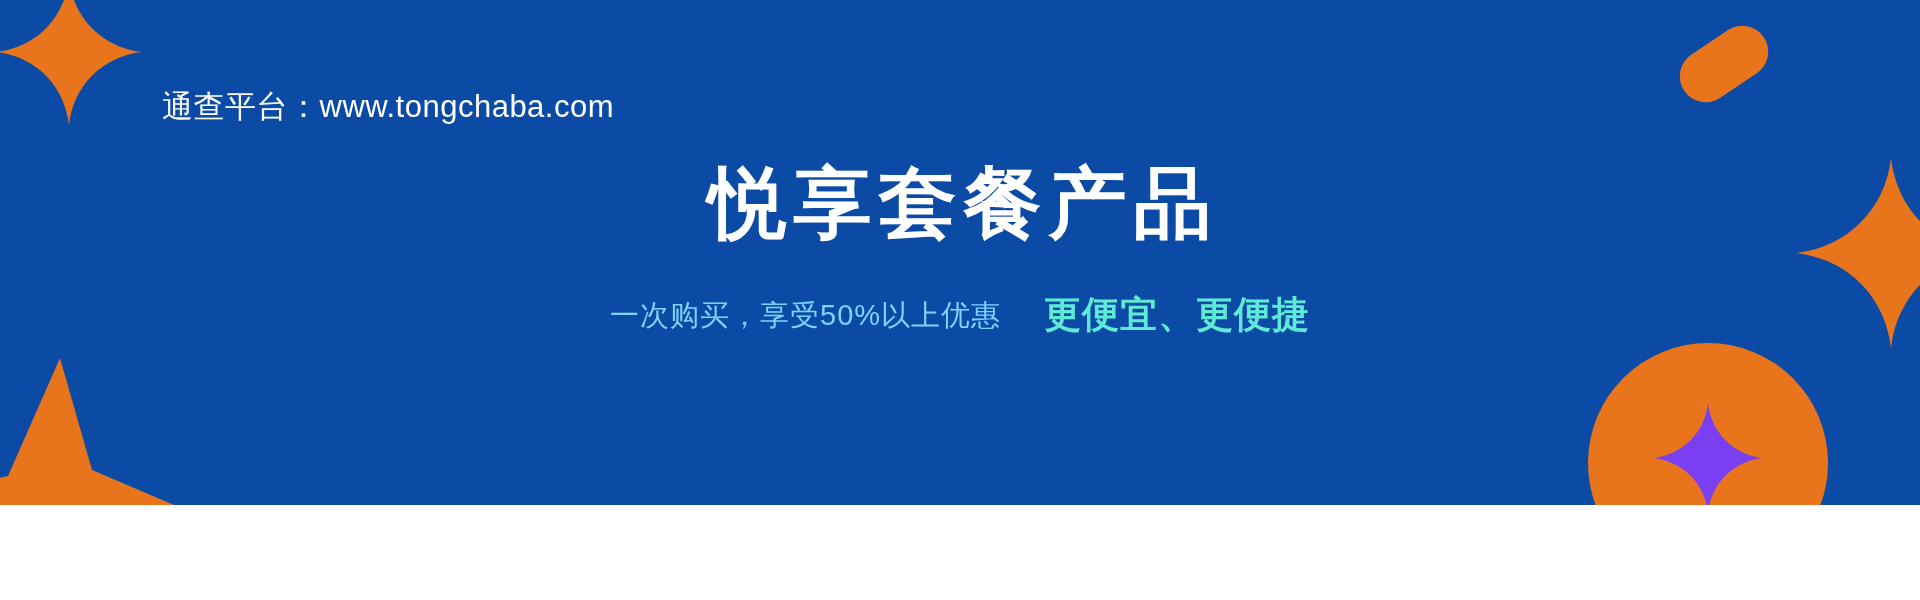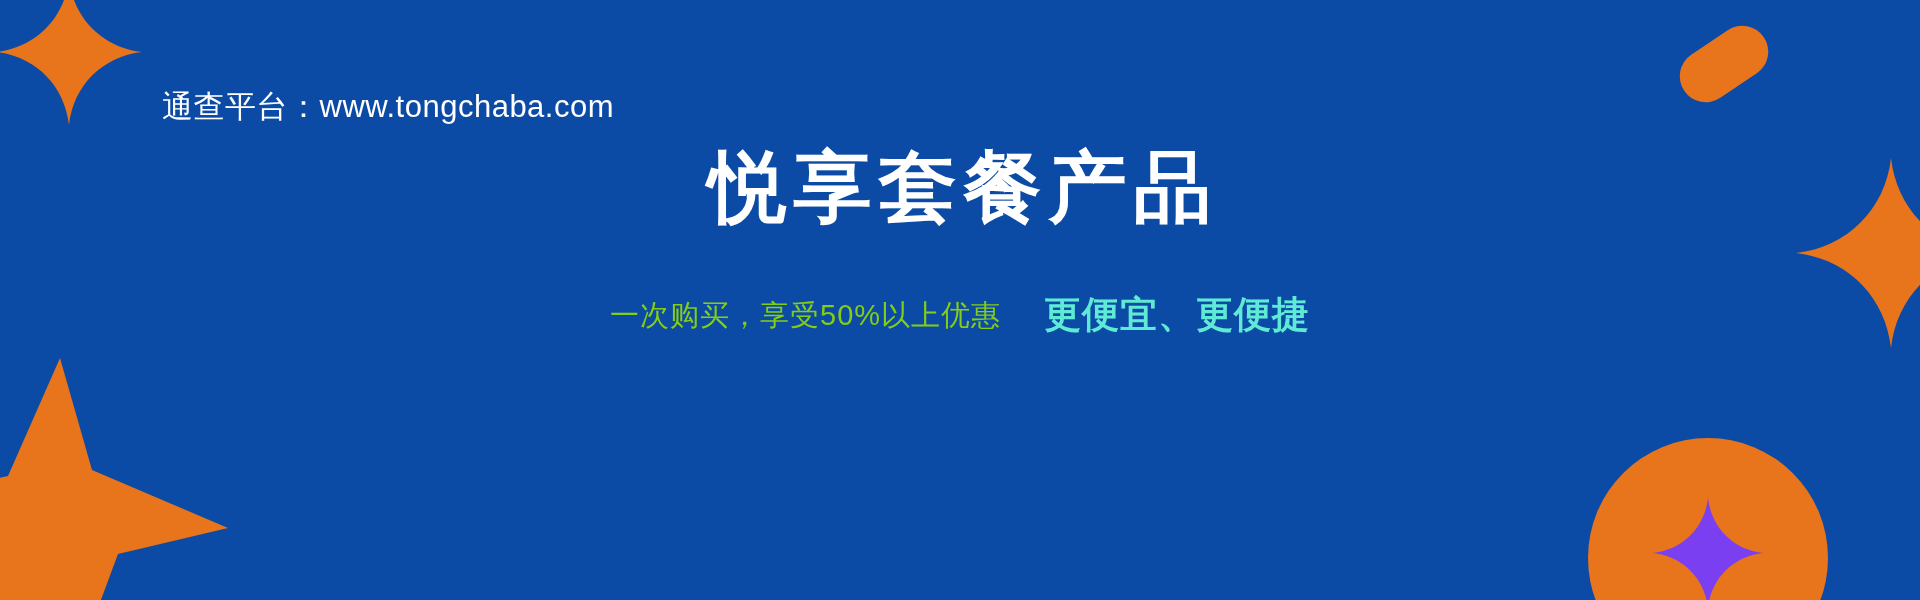--- a/index.html
+++ b/index.html
@@ -3,21 +3,21 @@
 <meta charset="utf-8">
 <style>
   html, body {
     margin: 0;
     padding: 0;
     background: #ffffff;
   }
   #banner {
     position: relative;
     width: 1920px;
-    height: 600px;
+    height: 505px;
     overflow: hidden;
     background: #0B4BA5;
     font-family: "Liberation Sans", "DejaVu Sans", sans-serif;
     -webkit-font-smoothing: antialiased;
   }
 
   
   .deco {
     position: absolute;
     pointer-events: none;
@@ -57,42 +57,42 @@
     font-size: 31px;
     font-weight: 400;
     letter-spacing: 0.5px;
     white-space: nowrap;
   }
 
   #headline {
     position: absolute;
     left: 0;
     right: 0;
-    top: 144px;
+    top: 160px;
     text-align: center;
     color: #FFFFFF;
     font-size: 78px;
     font-weight: 700;
     letter-spacing: 7px;
     text-indent: 7px;
     line-height: 1.12;
     white-space: nowrap;
   }
 
   #subline {
     position: absolute;
     left: 0;
     right: 0;
     top: 292px;
     text-align: center;
     white-space: nowrap;
     line-height: 1.25;
   }
   #sub-plain {
-    color: #84cc16;
+    color: #7dd3fc;
     font-size: 29px;
     font-weight: 400;
     letter-spacing: 1px;
   }
   #sub-gap { display: inline-block; width: 34px; }
   #sub-highlight {
     color: #5eead4;
     font-size: 37px;
     font-weight: 700;
     letter-spacing: 1px;

